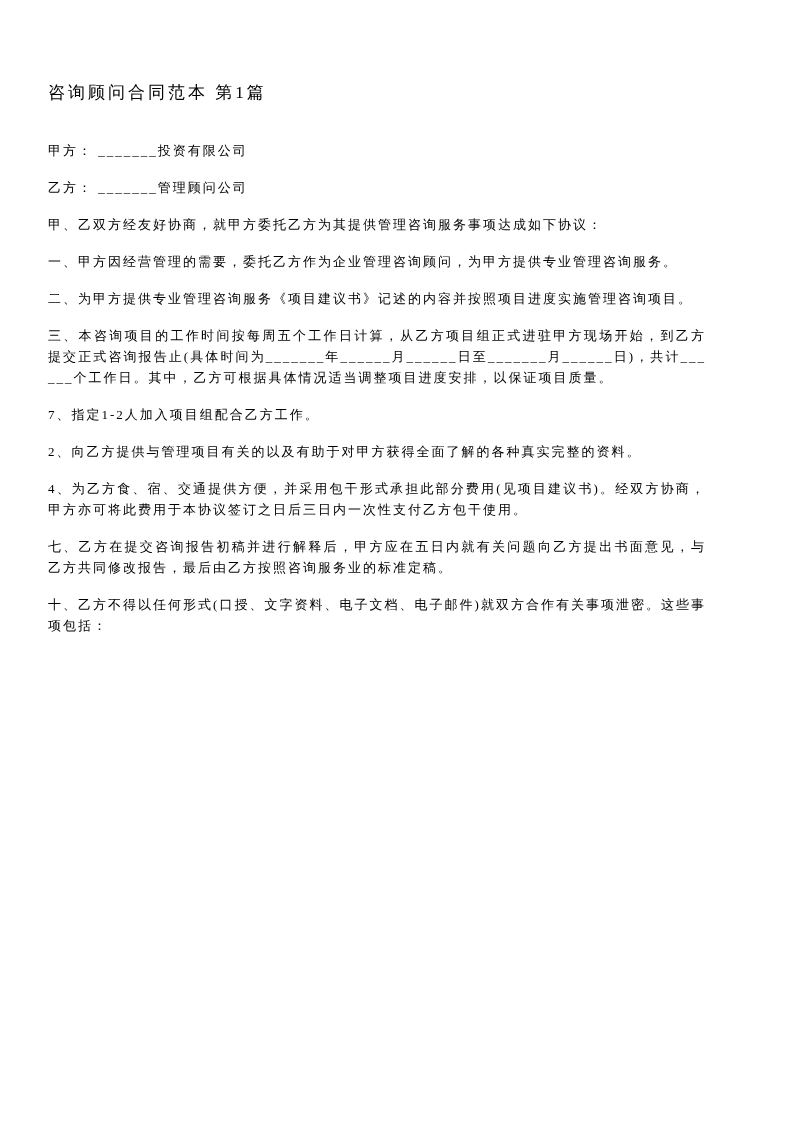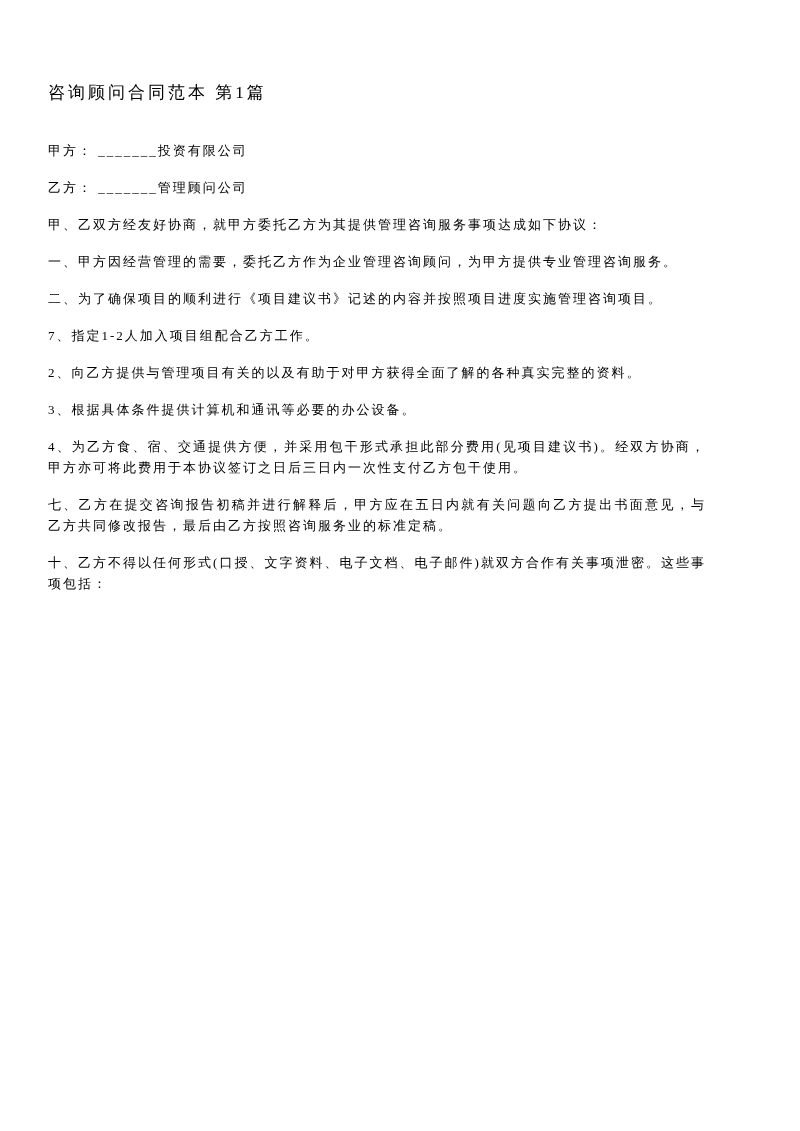--- a/index.html
+++ b/index.html
@@ -39,20 +39,20 @@
 </style>
 </head>
 <body>
 
 <div class="page">
   <h1 class="doc-title">咨询顾问合同范本 第1篇</h1>
   <p class="doc-paragraph">甲方： _______投资有限公司</p>
   <p class="doc-paragraph">乙方： _______管理顾问公司</p>
   <p class="doc-paragraph">甲、乙双方经友好协商，就甲方委托乙方为其提供管理咨询服务事项达成如下协议：</p>
   <p class="doc-paragraph">一、甲方因经营管理的需要，委托乙方作为企业管理咨询顾问，为甲方提供专业管理咨询服务。</p>
-  <p class="doc-paragraph">二、为了确保项目的顺利进行《项目建议书》记述的内容并按照项目进度实施管理咨询项目。</p>
+  <p class="doc-paragraph">二、为甲方提供专业管理咨询服务《项目建议书》记述的内容并按照项目进度实施管理咨询项目。</p>
+  <p class="doc-paragraph">三、本咨询项目的工作时间按每周五个工作日计算，从乙方项目组正式进驻甲方现场开始，到乙方提交正式咨询报告止(具体时间为_______年______月______日至_______月______日)，共计______个工作日。其中，乙方可根据具体情况适当调整项目进度安排，以保证项目质量。</p>
   <p class="doc-paragraph">7、指定1-2人加入项目组配合乙方工作。</p>
   <p class="doc-paragraph">2、向乙方提供与管理项目有关的以及有助于对甲方获得全面了解的各种真实完整的资料。</p>
-  <p class="doc-paragraph">3、根据具体条件提供计算机和通讯等必要的办公设备。</p>
   <p class="doc-paragraph">4、为乙方食、宿、交通提供方便，并采用包干形式承担此部分费用(见项目建议书)。经双方协商，甲方亦可将此费用于本协议签订之日后三日内一次性支付乙方包干使用。</p>
   <p class="doc-paragraph">七、乙方在提交咨询报告初稿并进行解释后，甲方应在五日内就有关问题向乙方提出书面意见，与乙方共同修改报告，最后由乙方按照咨询服务业的标准定稿。</p>
   <p class="doc-paragraph">十、乙方不得以任何形式(口授、文字资料、电子文档、电子邮件)就双方合作有关事项泄密。这些事项包括：</p>
 </div>
 
 </body></html>

